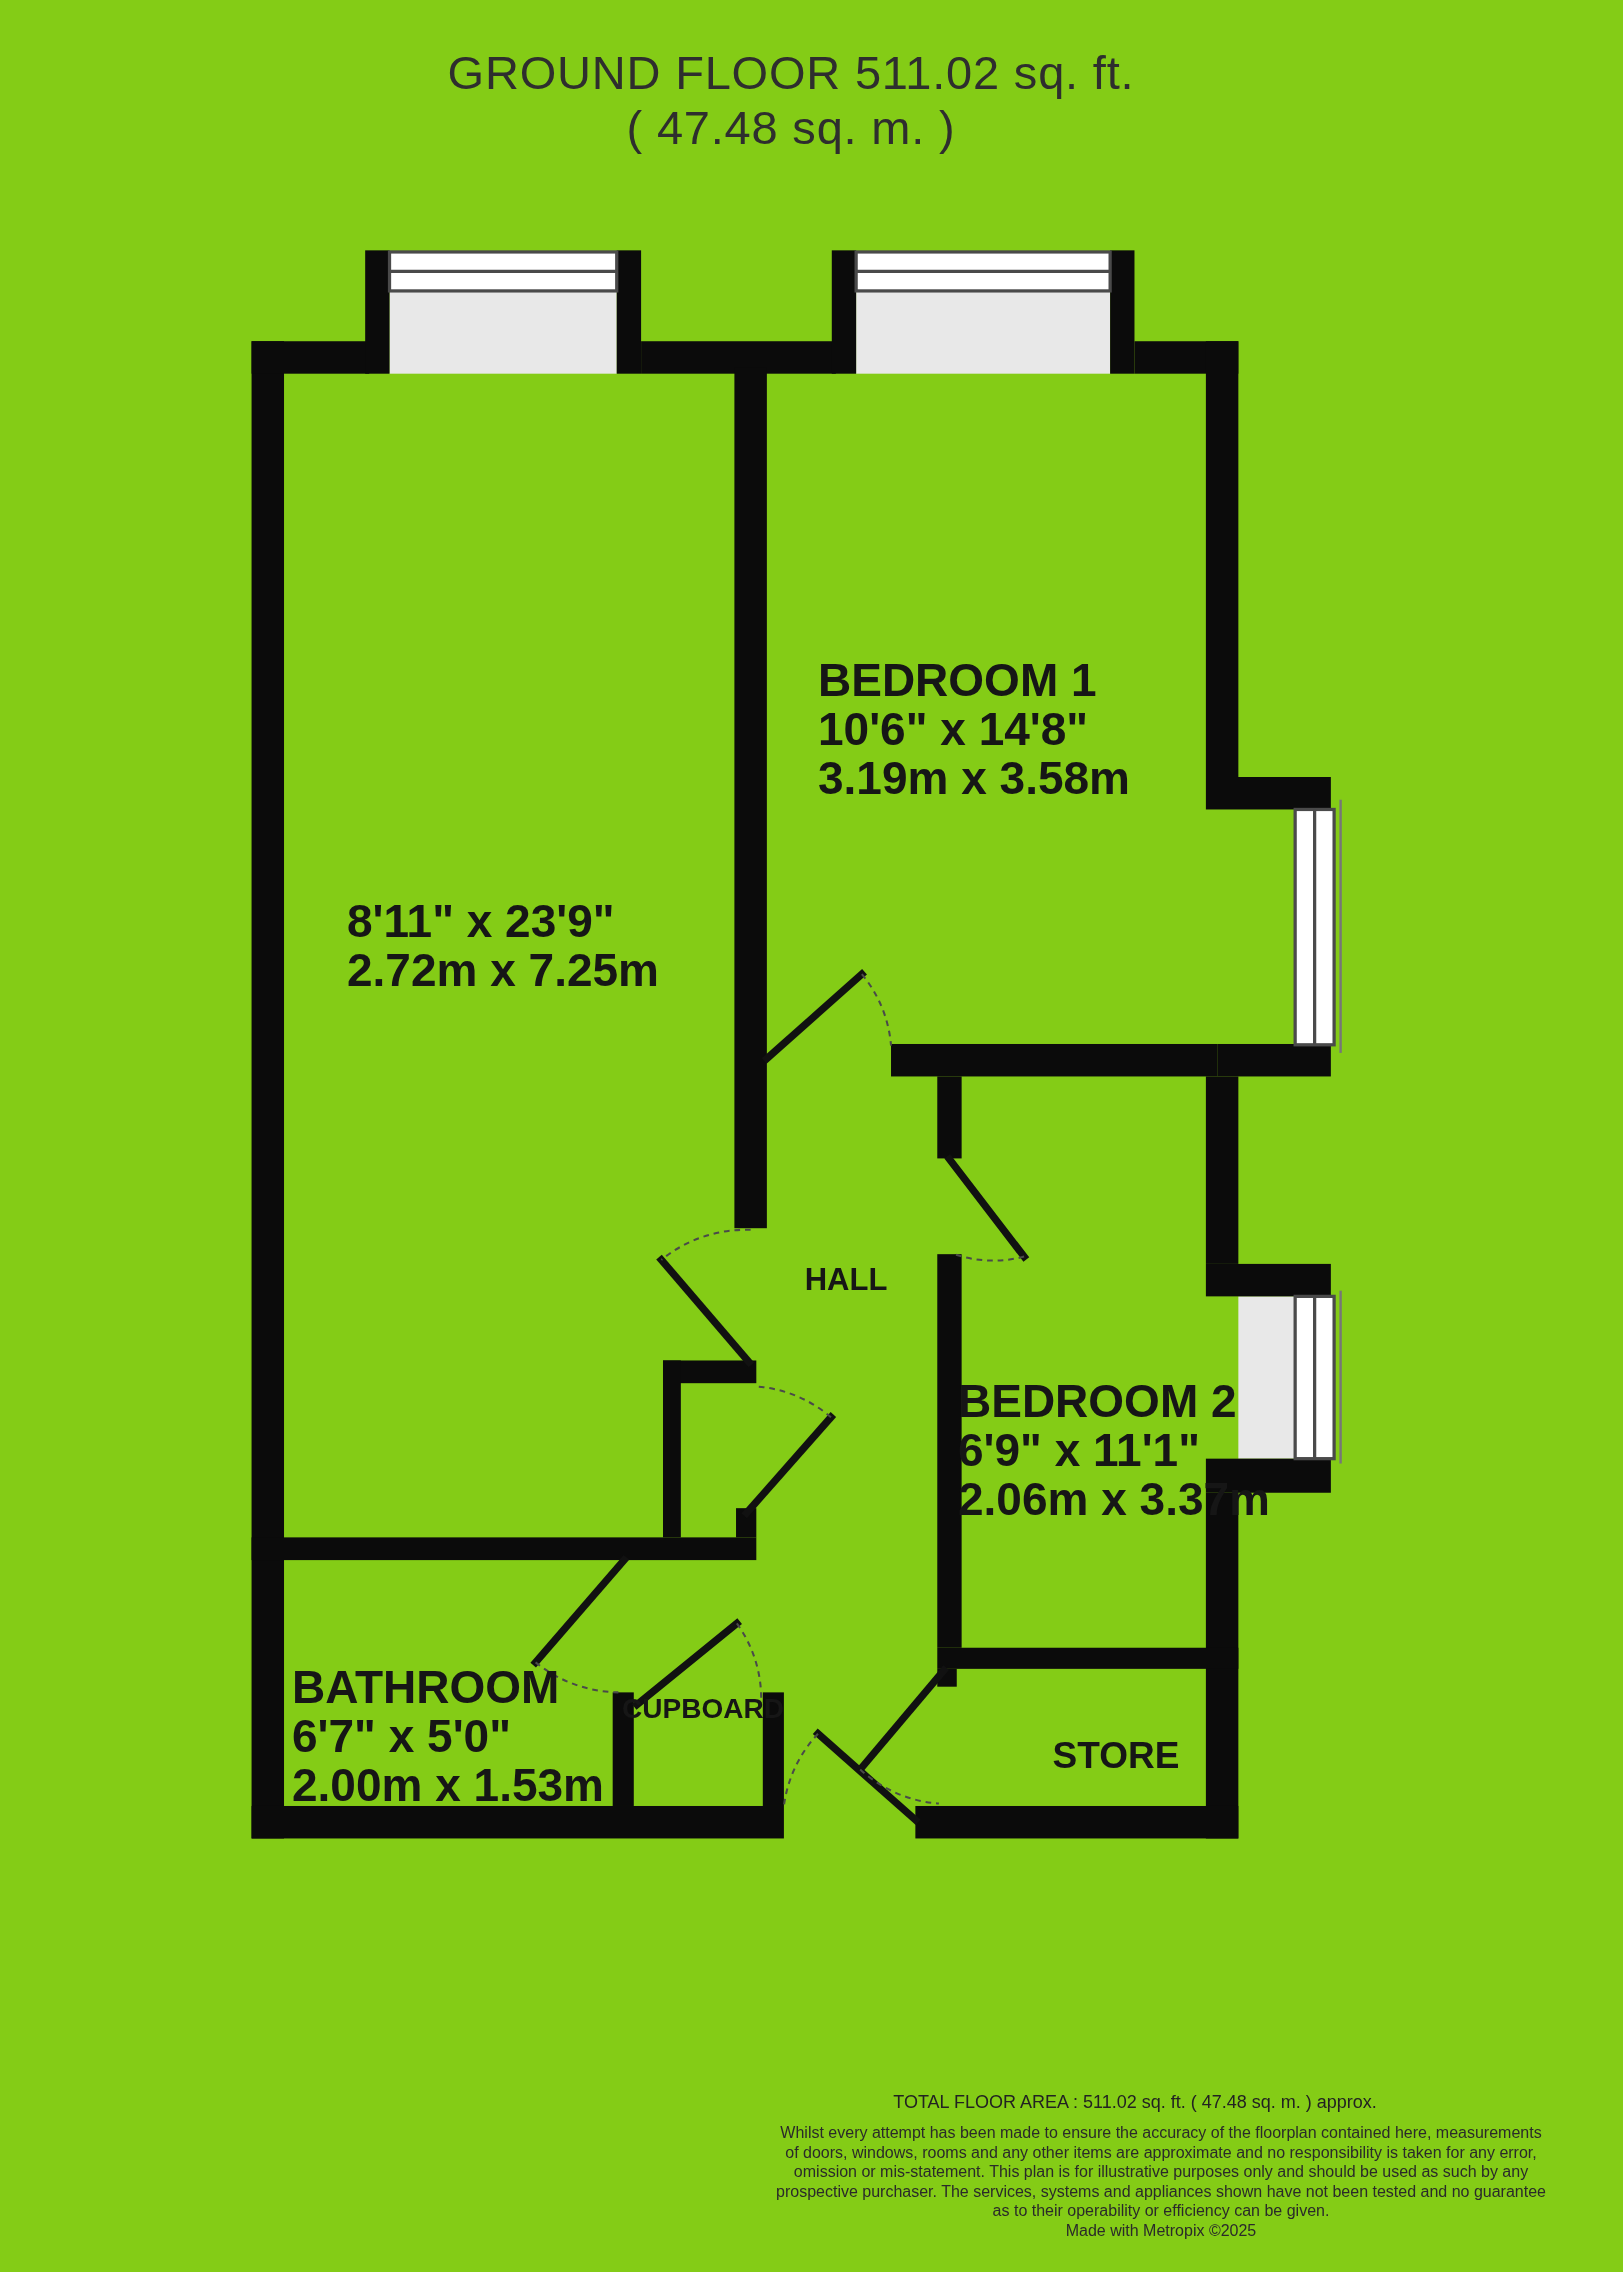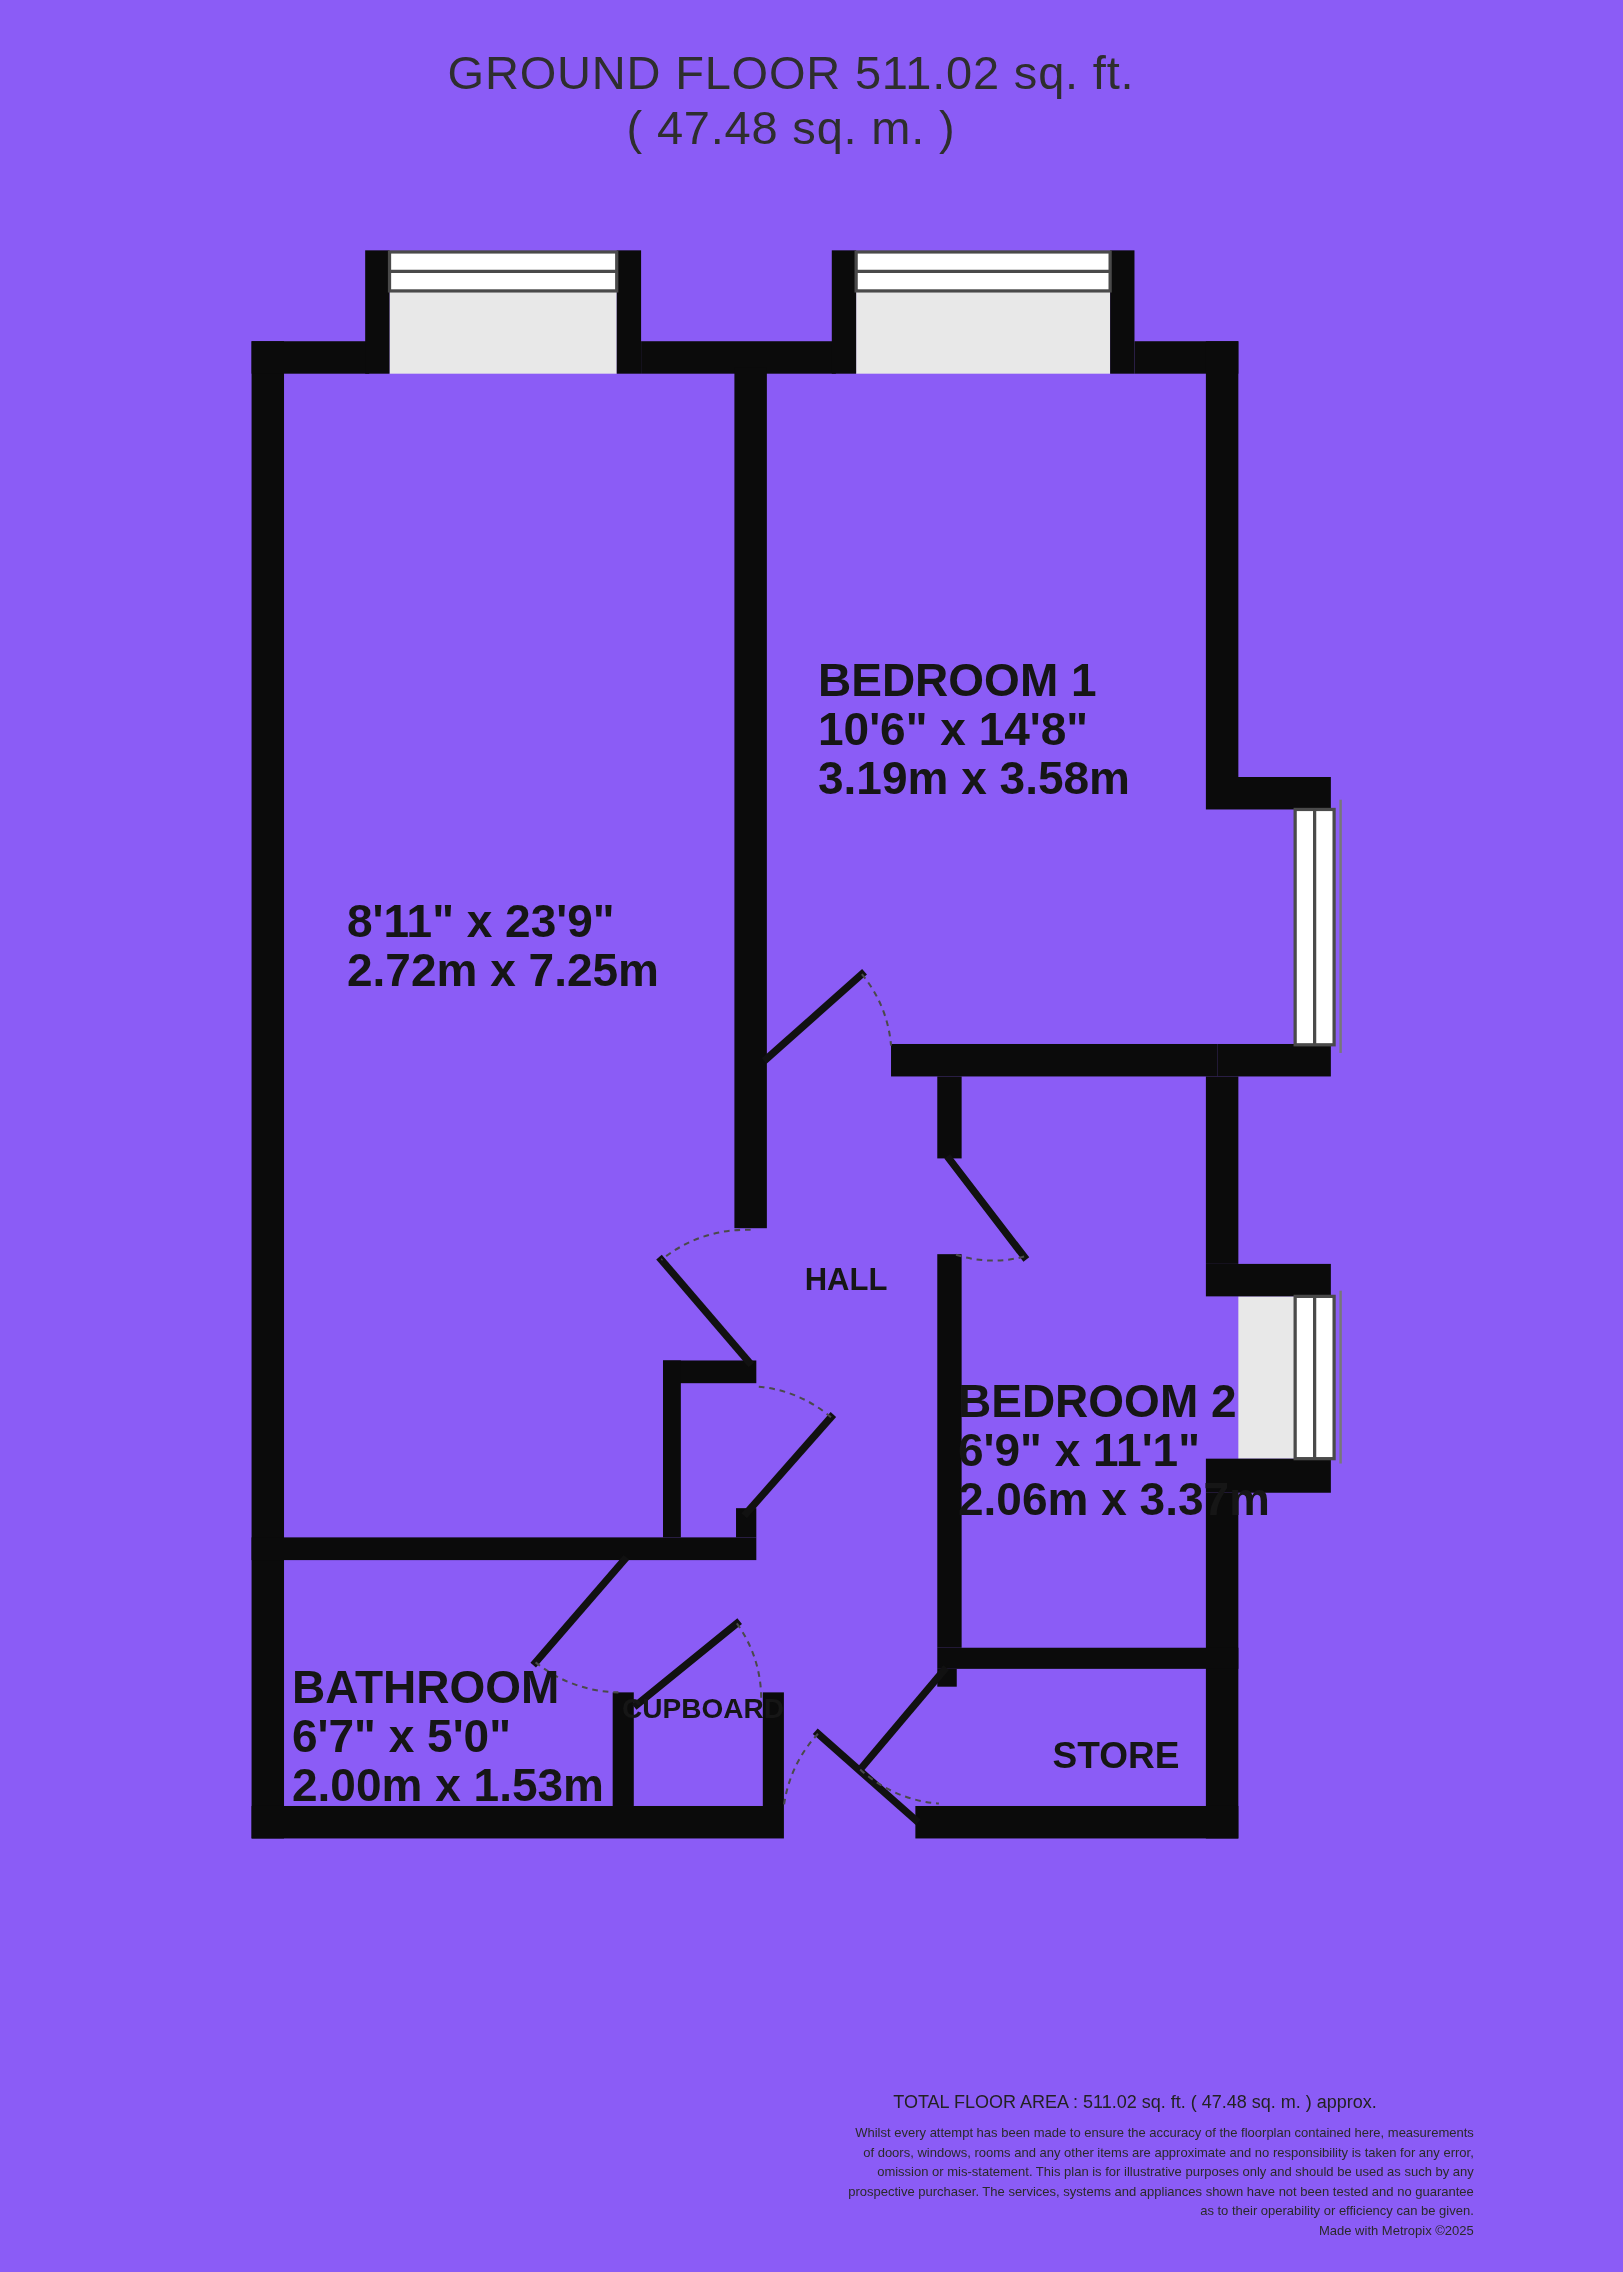--- a/index.html
+++ b/index.html
@@ -1,19 +1,19 @@
 <!DOCTYPE html>
 <html style="font-size:13px"><head>
 <meta charset="utf-8">
 <style>
   html,body{margin:0;padding:0;background:#ffffff;}
   .page{
     position:relative;
     width:1623px;height:2273px;
-    background:#8b5cf6;
+    background:#84cc16;
     font-family:"Liberation Sans", sans-serif;
     overflow:hidden;
   }
   .plan-svg{position:absolute;left:0;top:0;}
   .title-block{
     position:absolute;top:45px;left:791px;transform:translateX(-50%);
     text-align:center;color:#2e2e2e;font-size:47px;line-height:55px;
     white-space:nowrap;letter-spacing:0.8px;
   }
   .room-label{
@@ -24,21 +24,21 @@
   .small-label{
     position:absolute;transform:translate(-50%,-50%);
     color:#161616;font-weight:bold;white-space:nowrap;
   }
   .footer-total{
     position:absolute;top:2092px;left:1135px;transform:translateX(-50%);
     font-size:18px;font-weight:normal;color:#222;white-space:nowrap;
   }
   .footer-disclaimer{
     position:absolute;top:2123px;left:1161px;transform:translateX(-50%);
-    text-align:right;font-size:13px;line-height:19.5px;color:#2a2a2a;white-space:nowrap;
+    text-align:center;font-size:16px;line-height:19.5px;color:#2a2a2a;white-space:nowrap;
   }
 </style>
 </head>
 <body>
 
 <div class="page">
 
   <svg class="plan-svg" width="1623" height="2273" viewBox="0 0 2000 2800">
 
     <g fill="#e8e8e8">

